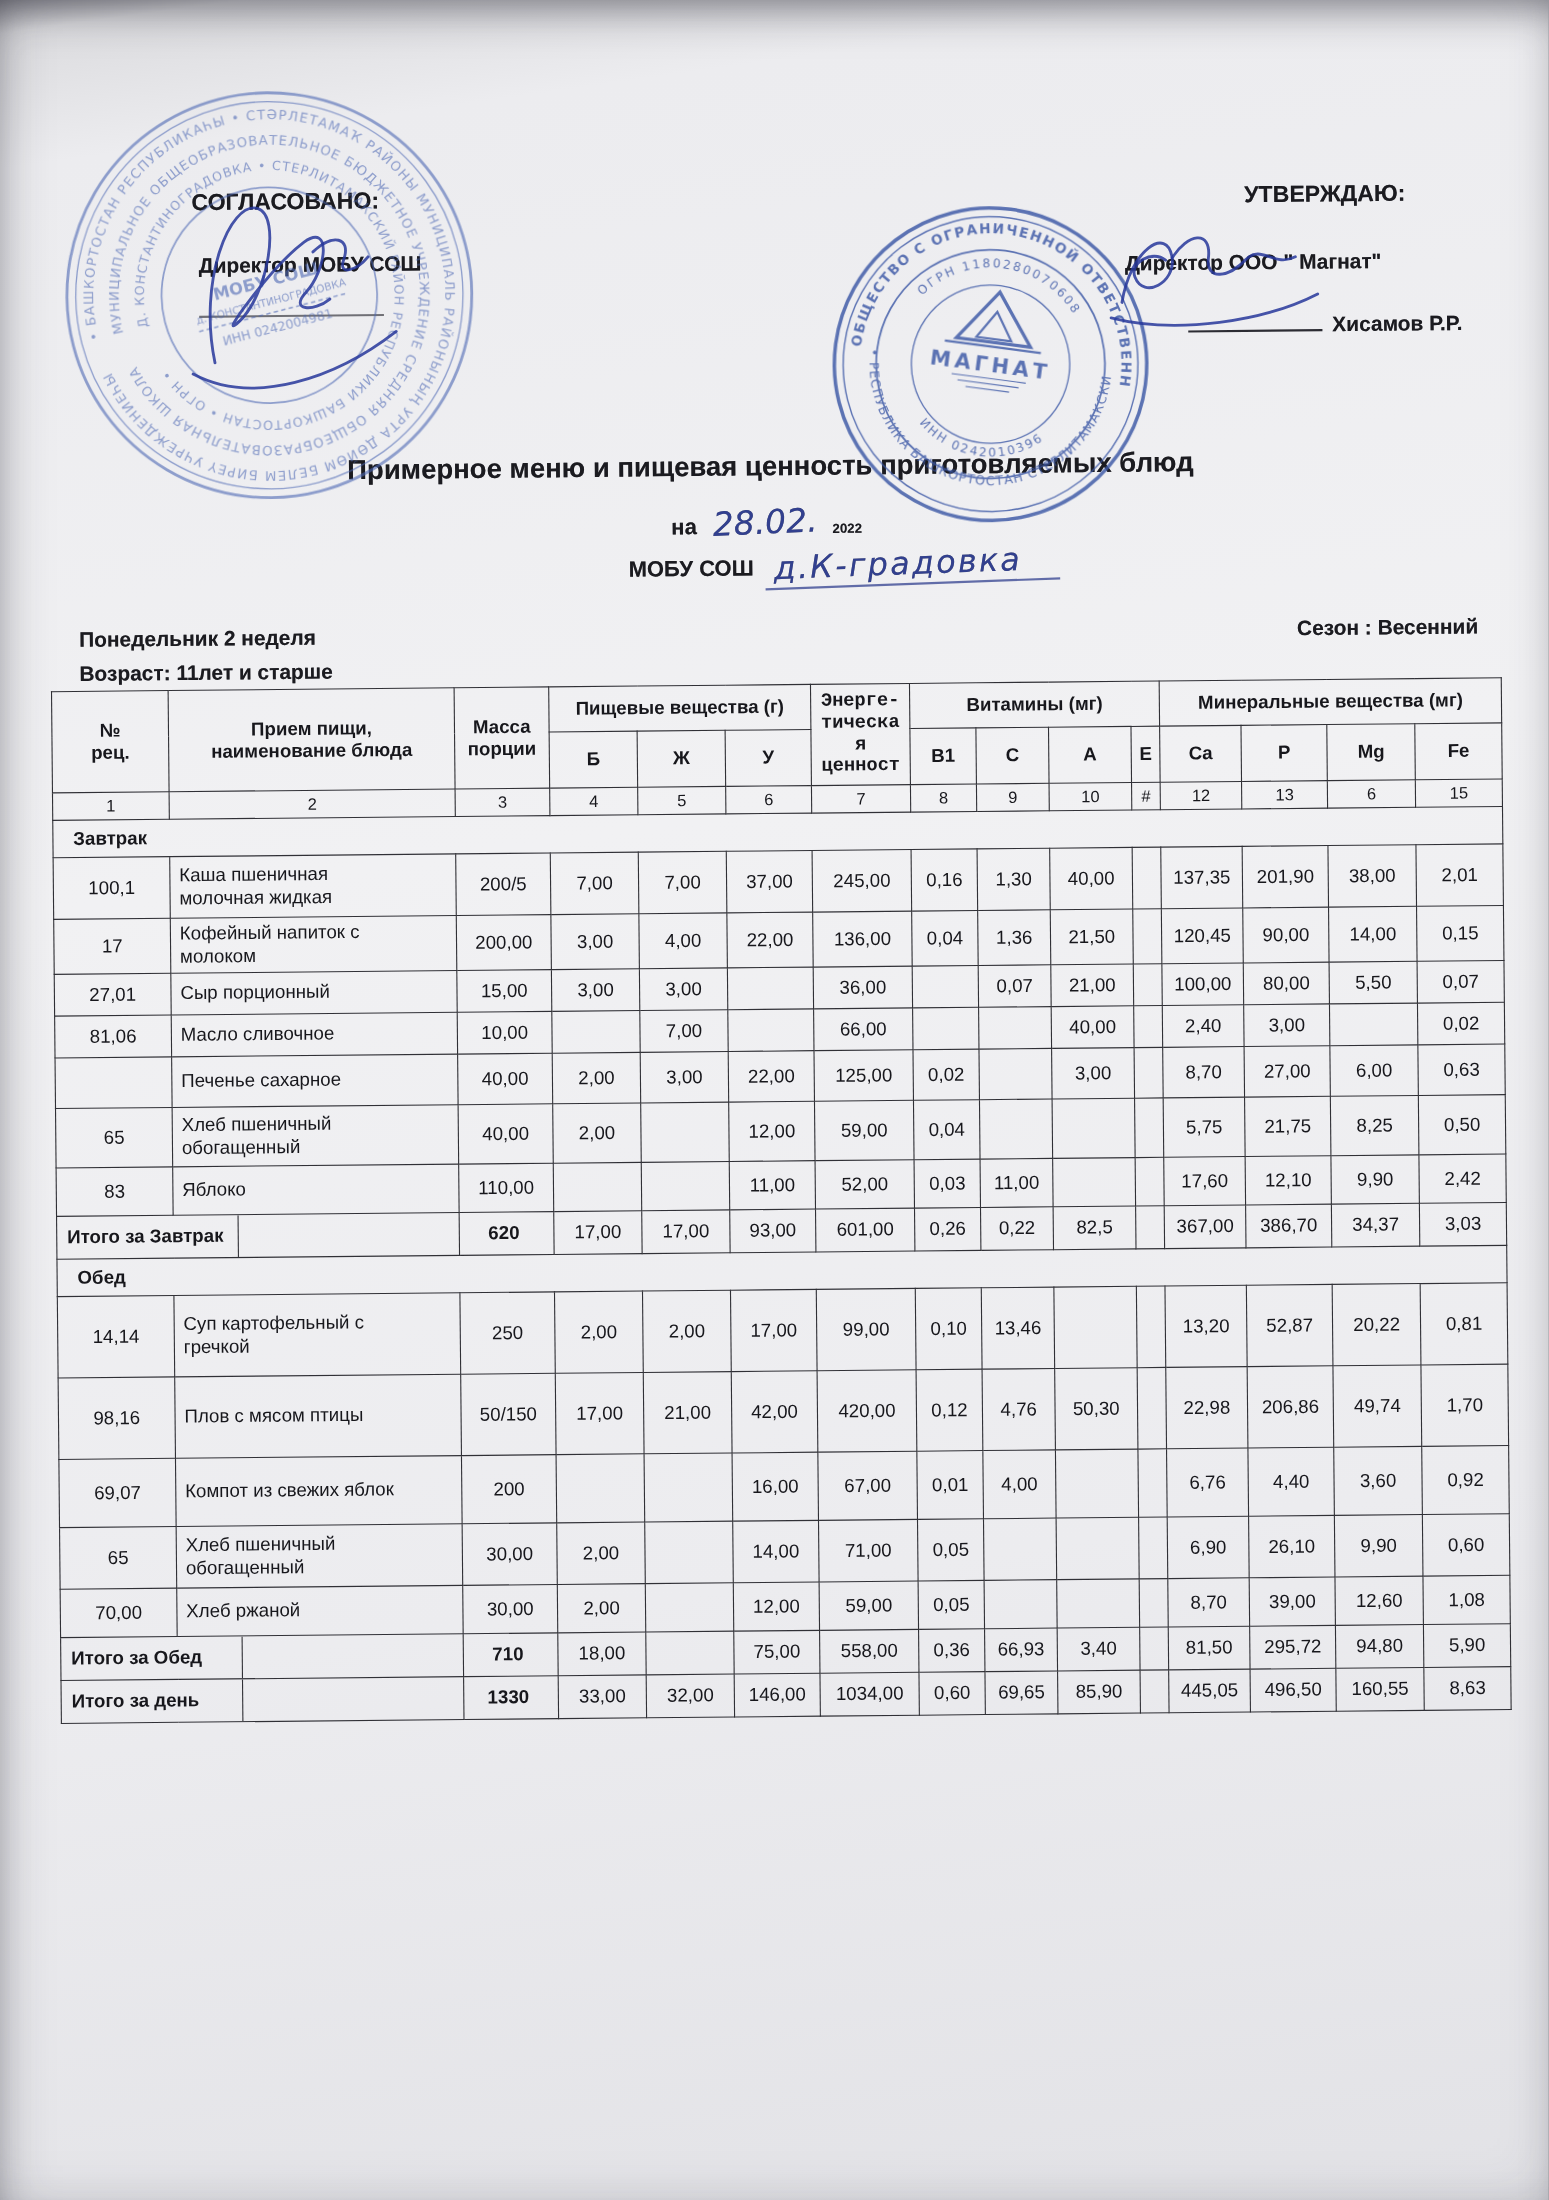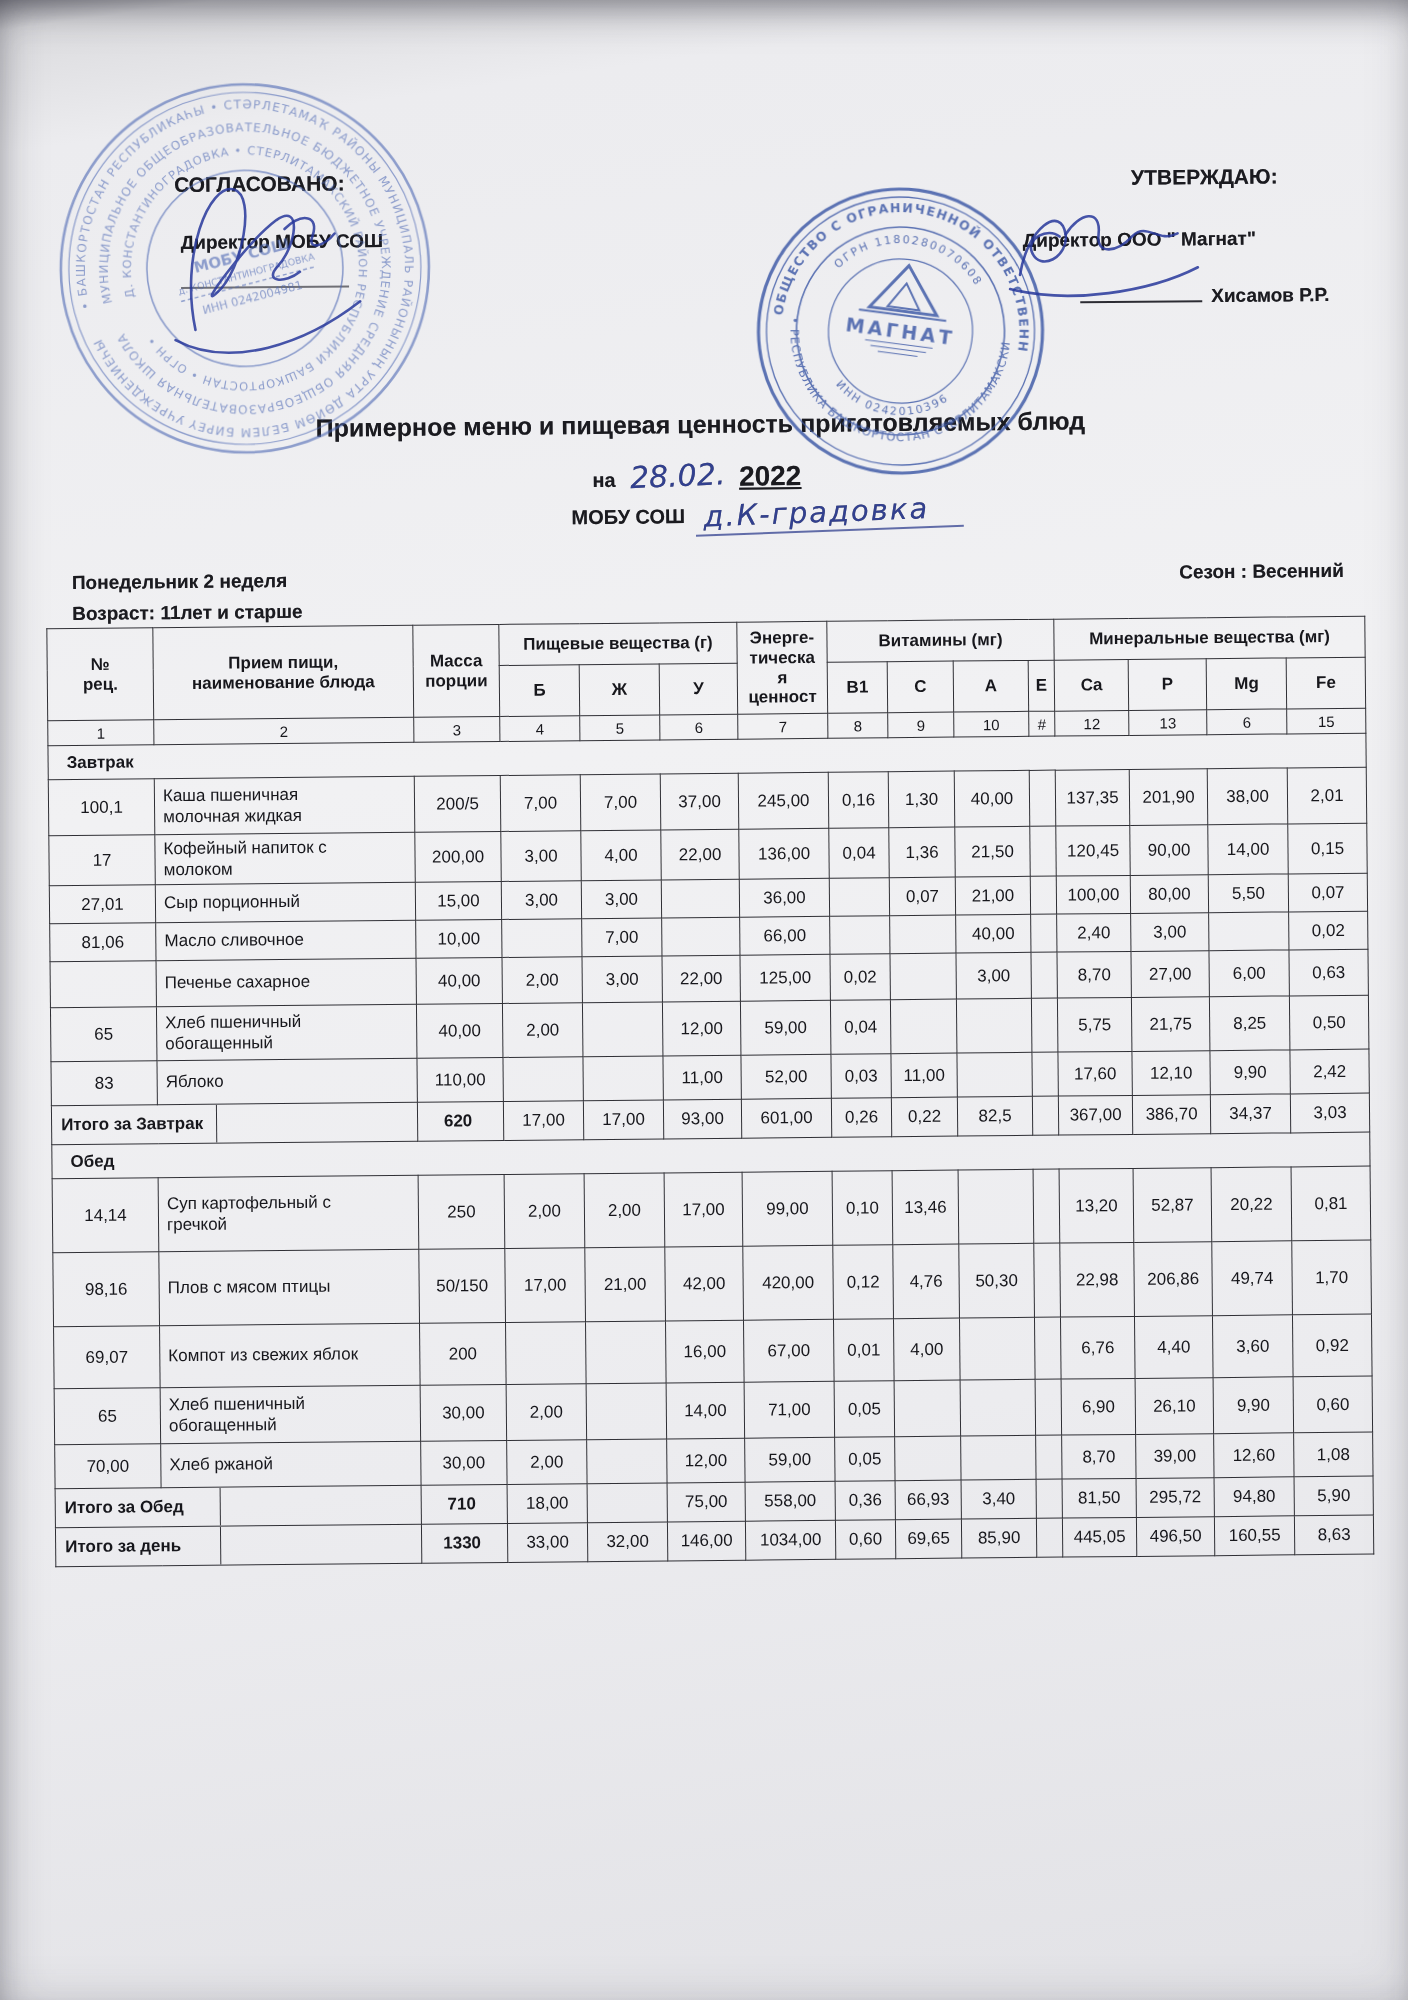--- a/index.html
+++ b/index.html
@@ -23,21 +23,21 @@
   .line-under{position:absolute;z-index:2;border-bottom:2px solid rgba(44,44,52,.65);}
 
   
   table.menu{position:absolute;left:48px;top:622px;z-index:2;border-collapse:collapse;table-layout:fixed;
     width:1318px;font-size:17px;color:#17171c;}
   table.menu td,table.menu th{border:1.7px solid #303036;overflow:hidden;}
   table.menu th{font-weight:bold;padding:1px 3px;vertical-align:middle;text-align:center;
     white-space:pre-line;line-height:1.15;font-size:17px;}
   .h1 th{height:38px;}
   .h2 th{height:48px;}
-  th.c-energy{font-size:15.5px;line-height:1.1;}
+  th.c-energy{font-size:15.5px;line-height:1.1;font-family:Liberation Mono, monospace;}
   .colnum-row td{height:24px;font-size:15px;text-align:center;padding:0;}
   td.c{text-align:center;padding:2px 3px;}
   td.name{text-align:left;padding:3px 8px;white-space:pre-line;line-height:1.2;}
   .section-cell{font-weight:bold;text-align:left;padding:3px 6px 3px 18px;height:27px;}
   .total-row td{height:32px;}
   .total-label{font-weight:bold;text-align:left;padding:3px 9px;position:relative;}
   .total-label::after{content:"";position:absolute;left:164px;top:0;bottom:0;border-left:1.7px solid #303036;}
   .total-mass{font-weight:bold;text-align:right;padding-right:8px !important;}
 </style>
 </head>
@@ -116,21 +116,21 @@
       <path d="M 20,78 C 28,30 62,8 66,38 C 69,60 40,76 32,55 C 27,42 48,30 60,40"></path>
       <path d="M 66,38 C 80,16 102,12 99,38 C 96,60 118,56 133,40 C 148,26 158,48 178,38"></path>
       <path d="M 10,92 C 70,108 150,96 198,72"></path>
     </svg>
 
     <div class="txt b" style="left:54px;top:410px;width:1300px;text-align:center;font-size:25px;">Примерное меню и пищевая ценность приготовляемых блюд</div>
 
     <div class="txt" style="left:420px;top:458px;width:560px;display:flex;justify-content:center;align-items:baseline;gap:14px;">
       <span class="b" style="font-size:20px;">на</span>
       <span class="hand hand-date">28.02.</span>
-      <span class="b" style="font-size:28px;text-decoration:underline;">2022</span>
+      <span class="b" style="font-size:12px;">2022</span>
     </div>
 
     <div class="txt" style="left:460px;top:496px;width:620px;display:flex;justify-content:center;align-items:baseline;gap:10px;">
       <span class="b" style="font-size:20px;">МОБУ СОШ</span>
       <span class="hand hand-school">д.К-градовка</span>
     </div>
 
     <div class="txt b" style="left:74px;top:566px;font-size:19px;">Понедельник 2 неделя</div>
     <div class="txt b" style="right:62px;top:566px;font-size:19px;">Сезон : Весенний</div>
     <div class="txt b" style="left:74px;top:597px;font-size:19px;">Возраст:  11лет и старше</div>

